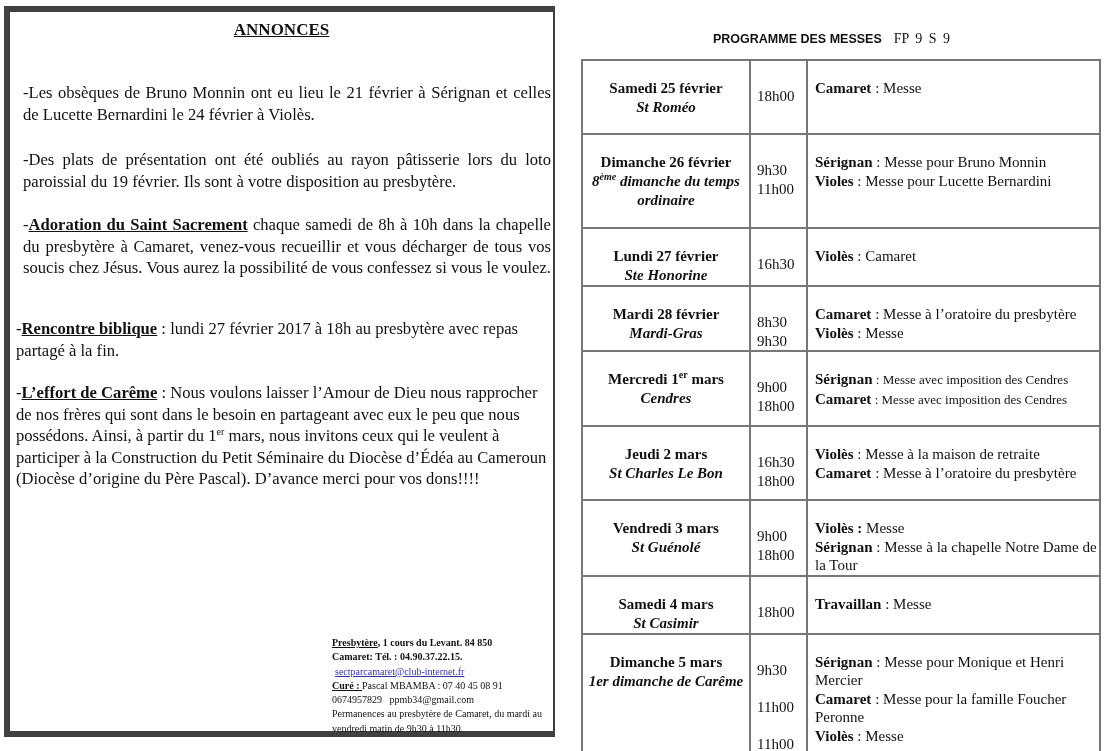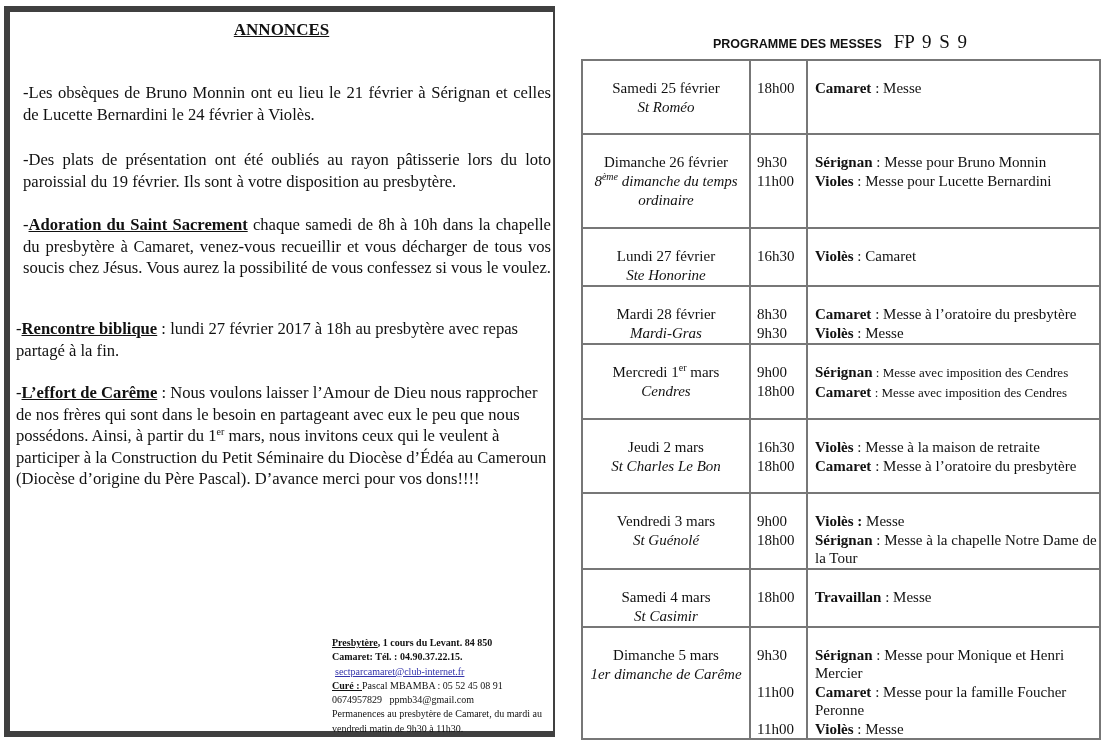--- a/index.html
+++ b/index.html
@@ -25,29 +25,29 @@
              font-size:10px; line-height:14.3px; }
   .contact .b { font-weight:bold; }
   .contact .u { text-decoration:underline; }
   .contact a { color:#3333aa; text-decoration:underline; padding-left:3px; }
   .contact .spread { display:flex; justify-content:space-between; }
 
   
   .prog-title { position:absolute; left:713px; top:31px; font-size:12.5px;
                 white-space:nowrap; }
   .prog-title .main { font-family:"Liberation Sans", sans-serif; font-weight:bold; }
-  .prog-title .code { font-family:"Liberation Serif", serif; font-size:19px; margin-left:12px; word-spacing:3px; }
+  .prog-title .code { font-family:"Liberation Serif", serif; font-size:14px; margin-left:12px; word-spacing:3px; }
 
   .prog-table { position:absolute; left:581px; top:59px; width:520px;
                 border-collapse:collapse; font-size:15px; }
   .prog-table td { border:2px solid #777; vertical-align:top; padding:0; }
-  .prog-table td.day { width:166px; text-align:center; font-weight:normal;
+  .prog-table td.day { width:166px; text-align:center; font-weight:bold;
                        line-height:19px; padding-top:18px; }
   .prog-table td.day i { display:block; }
-  .prog-table td.times { width:49px; padding-left:6px; line-height:18.5px; padding-top:18px; }
+  .prog-table td.times { width:49px; padding-left:6px; line-height:18.5px; padding-top:26px; }
   .prog-table td.events { padding-left:7px; line-height:18.5px; padding-top:18px;margin-left:20px; }
   .prog-table td.events b { font-weight:bold; }
   .small { font-size:13px; }
   .gap { height:18.5px; }
 </style>
 </head>
 <body>
 
 <div class="annonces">
   <div class="annonces-title">ANNONCES</div>
@@ -59,21 +59,21 @@
 
   <div class="para p4"><span>-</span><b class="ul">Rencontre biblique</b><span> : lundi 27 février 2017 à 18h au presbytère avec repas partagé à la fin.</span></div>
 
   <div class="para p5"><span>-</span><b class="ul">L’effort de Carême</b><span> : Nous voulons laisser l’Amour de Dieu nous rapprocher de nos frères qui sont dans le besoin en partageant avec eux le peu que nous possédons. Ainsi, à partir du 1</span><sup>er</sup><span> mars, nous invitons ceux qui le veulent à participer à la Construction du Petit Séminaire du Diocèse d’Édéa au Cameroun (Diocèse d’origine du Père Pascal). D’avance merci pour vos dons!!!!</span></div>
 
   <div class="contact">
     <div><span class="b u">Presbytère</span><span class="b">, 1 cours du Levant. 84 850</span></div>
     <div><span class="b">Camaret</span><span class="b">: Tél. : 04.90.37.22.15.</span></div>
     <div><a>sectparcamaret@club-internet.fr</a></div>
     <div class="spread">
-        <span><span class="b u">Curé : </span><span>Pascal MBAMBA : 05 52 45 08 91</span></span>
+        <span><span class="b u">Curé : </span><span>Pascal MBAMBA : 07 40 45 08 91</span></span>
       </div>
     <div><span>0674957829</span>&nbsp;&nbsp;&nbsp;<span>ppmb34@gmail.com</span></div>
     <div>Permanences au presbytère de Camaret, du mardi au vendredi matin de 9h30 à 11h30.</div>
   </div>
 </div>
 
 <div class="prog-title"><span class="main">PROGRAMME DES MESSES</span><span class="code">FP 9  S 9</span></div>
 
 <table class="prog-table">
   <tbody id="prog-body">

